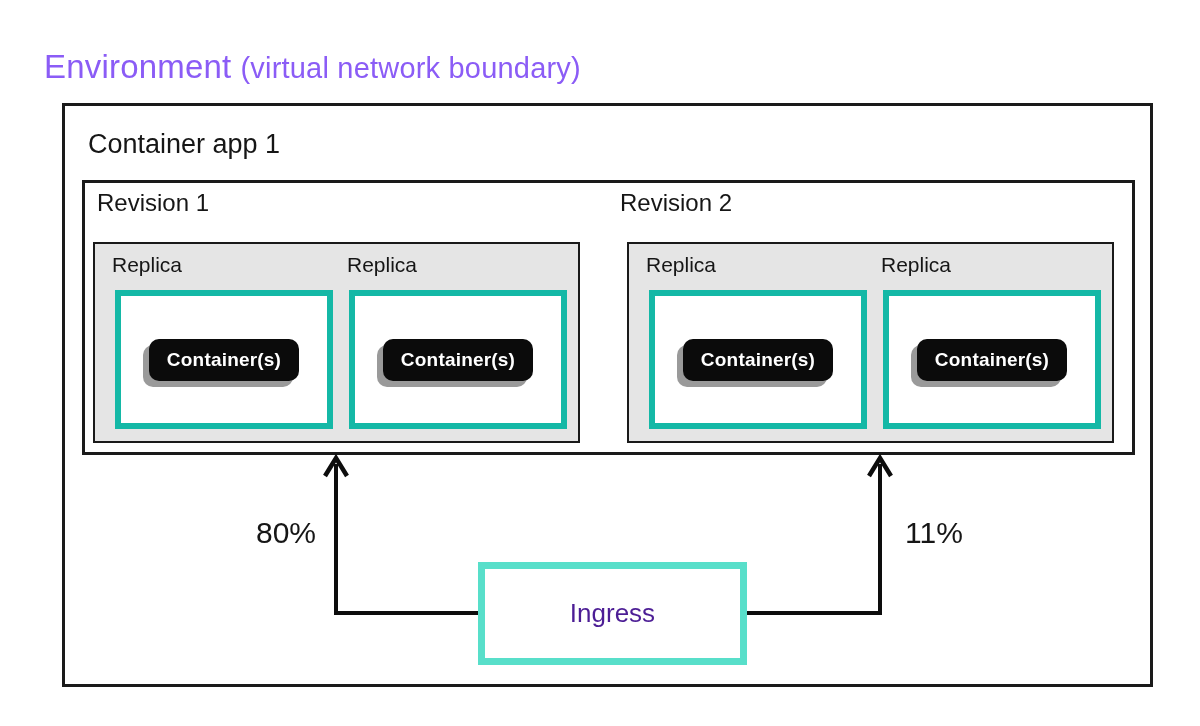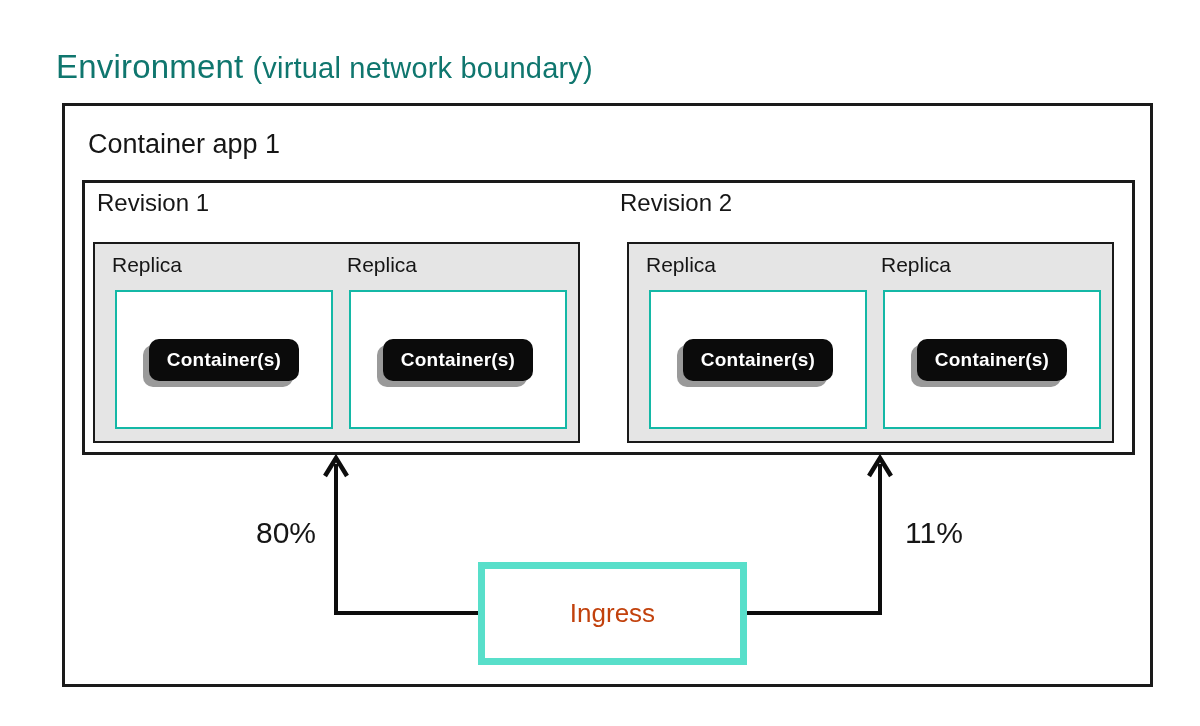--- a/index.html
+++ b/index.html
@@ -11,25 +11,25 @@
     width: 1200px;
     height: 726px;
     background: #ffffff;
     overflow: hidden;
   }
 
   .abs { position: absolute; }
 
   
   .diagram-title {
-    left: 56px; top: 48px;
+    left: 44px; top: 48px;
     white-space: nowrap;
     font-size: 33px;
     letter-spacing: 0.2px;
-    color: #0f766e;
+    color: #8b5cf6;
   }
   .diagram-title .suffix {
     font-size: 29px;
     margin-left: 9px;
   }
 
   
   .env-box {
     left: 62px; top: 103px;
     width: 1091px; height: 584px;
@@ -71,21 +71,21 @@
     font-size: 21px;
     white-space: nowrap;
   }
   .replica-label.first  { left: 17px; }
   .replica-label.second { left: 252px; }
 
   .replica-box {
     position: absolute;
     top: 46px;
     width: 218px; height: 139px;
-    border: 2px solid #14b8a6;
+    border: 6px solid #14b8a6;
     background: #ffffff;
     display: flex;
     align-items: center;
     justify-content: center;
   }
   .replica-box.first  { left: 20px; }
   .replica-box.second { left: 254px; }
 
   .container-pill {
     background: #0b0b0b;
@@ -104,21 +104,21 @@
     left: 478px; top: 562px;
     width: 269px; height: 103px;
     border: 7px solid #58dfca;
     background: #ffffff;
     display: flex;
     align-items: center;
     justify-content: center;
   }
   .ingress-label {
     font-size: 26px;
-    color: #c2410c;
+    color: #4c1d95;
   }
 
   
   .traffic-label {
     top: 516px;
     font-size: 30px;
     white-space: nowrap;
   }
   .traffic-label.left  { left: 256px; }
   .traffic-label.right { left: 905px; }

